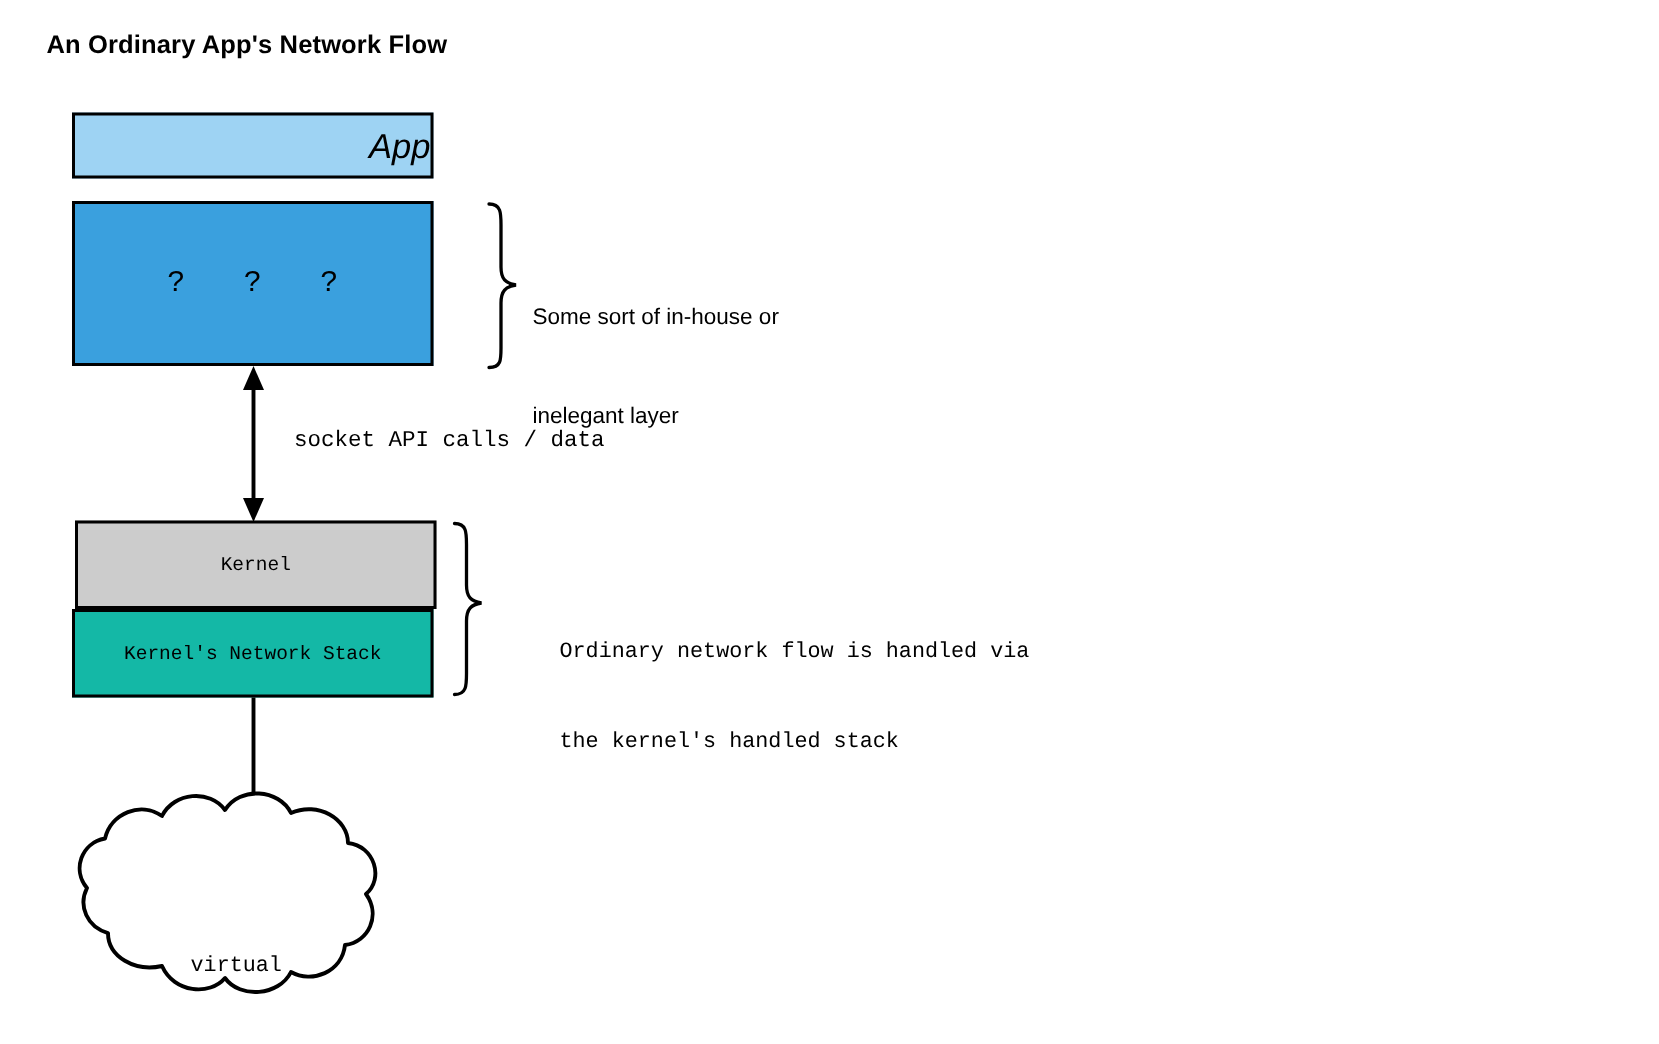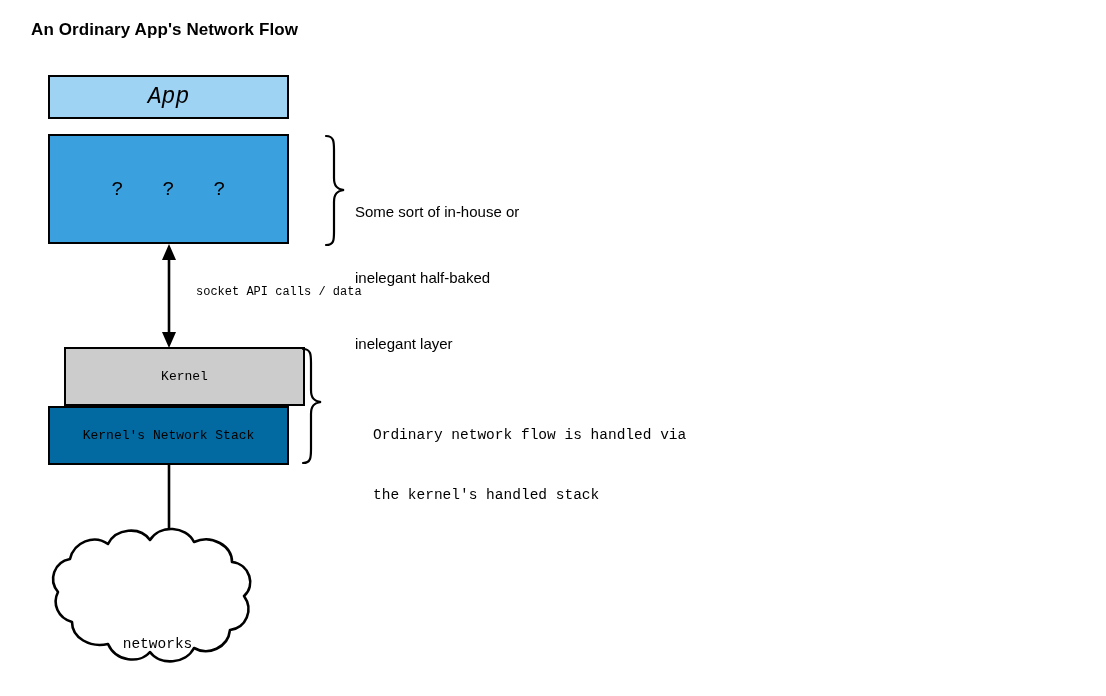--- a/index.html
+++ b/index.html
@@ -34,48 +34,49 @@
     white-space: pre;
   }
   #app-box {
     left: 48px;
     top: 75px;
     width: 241px;
     height: 44px;
     background: #9ED3F3;
     font-size: 23px;
     font-style: italic;
-    font-family: Liberation Mono, monospace;
+    font-family: Liberation Sans, sans-serif;
+    justify-content: flex-end;
   }
   #unknown-layer-box {
     left: 48px;
     top: 134px;
     width: 241px;
     height: 110px;
     background: #3AA0DE;
     font-size: 20px;
     font-family: "Liberation Mono", monospace;
     letter-spacing: 5px;
     text-indent: 5px;
   }
   #kernel-box {
-    left: 64px;
+    left: 50px;
     top: 347px;
     width: 241px;
     height: 59px;
     background: #CCCCCC;
     font-size: 13px;
     font-family: "Liberation Mono", monospace;
   }
   #kernel-netstack-box {
     left: 48px;
     top: 406px;
     width: 241px;
     height: 59px;
-    background: #0369a1;
+    background: #14b8a6;
     font-size: 13px;
     font-family: "Liberation Mono", monospace;
   }
   .svg-layer {
     position: absolute;
     left: 0;
     top: 0;
     width: 1106px;
     height: 696px;
     pointer-events: none;
@@ -95,21 +96,21 @@
     left: 336px;
     top: 385px;
     font-size: 14.5px;
     line-height: 20px;
     font-family: "Liberation Mono", monospace;
     margin-left: 37px;
   }
   #socket-label {
     left: 196px;
     top: 285px;
-    font-size: 12px;
+    font-size: 15px;
     font-family: "Liberation Mono", monospace;
     white-space: pre;
   }
   #cloud-label {
     position: absolute;
     left: 67px;
     top: 594px;
     width: 181px;
     text-align: center;
     font-size: 14.5px;
@@ -185,27 +186,27 @@
            C 160 524, 186 526, 194 542
            C 212 534, 232 546, 232 562
            C 250 564, 256 586, 244 596
            C 254 610, 246 628, 230 630
            C 228 648, 208 656, 194 648
            C 186 664, 160 666, 150 652
            C 140 664, 116 662, 108 644 Z" fill="#FFFFFF" stroke="#000000" stroke-width="2.6" stroke-linejoin="round"></path>
 </svg>
 
 <div id="cloud-label">
+  <div>virtual</div>
   <div>networks</div>
 </div>
 
 <div class="ann" id="socket-label">socket API calls / data</div>
 
 <div class="ann" id="annotation-app">
   <div>Some sort of in-house or</div>
-  <div>inelegant half-baked</div>
   <div>inelegant layer</div>
 </div>
 
 <div class="ann" id="annotation-kernel">
   <div>Ordinary network flow is handled via</div>
   <div>the kernel's handled stack</div>
 </div>
 
 </body></html>

